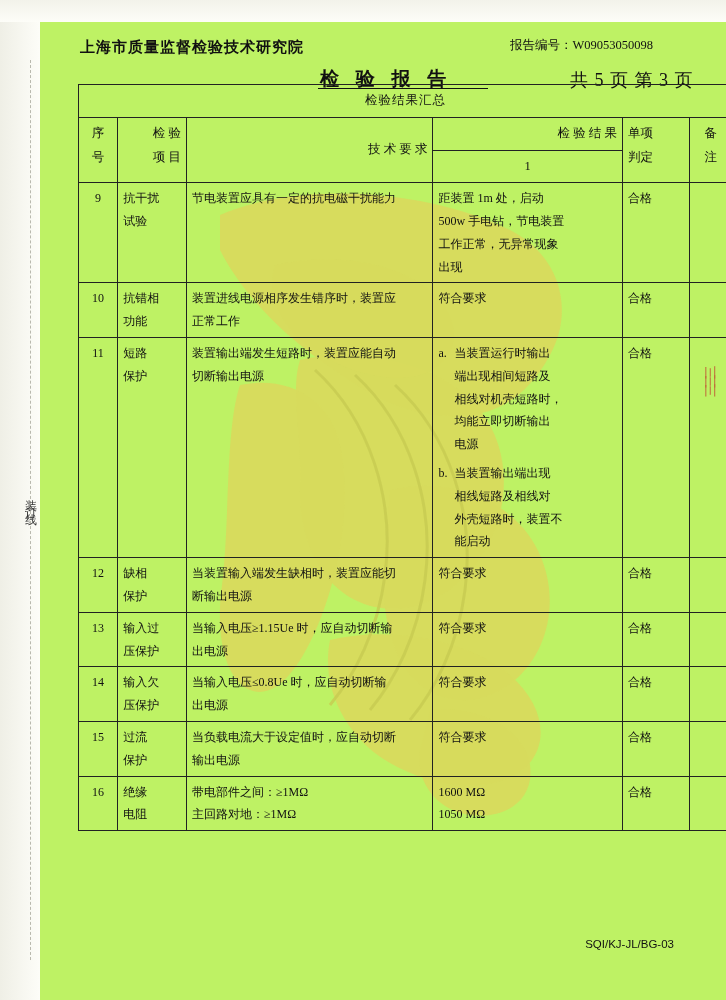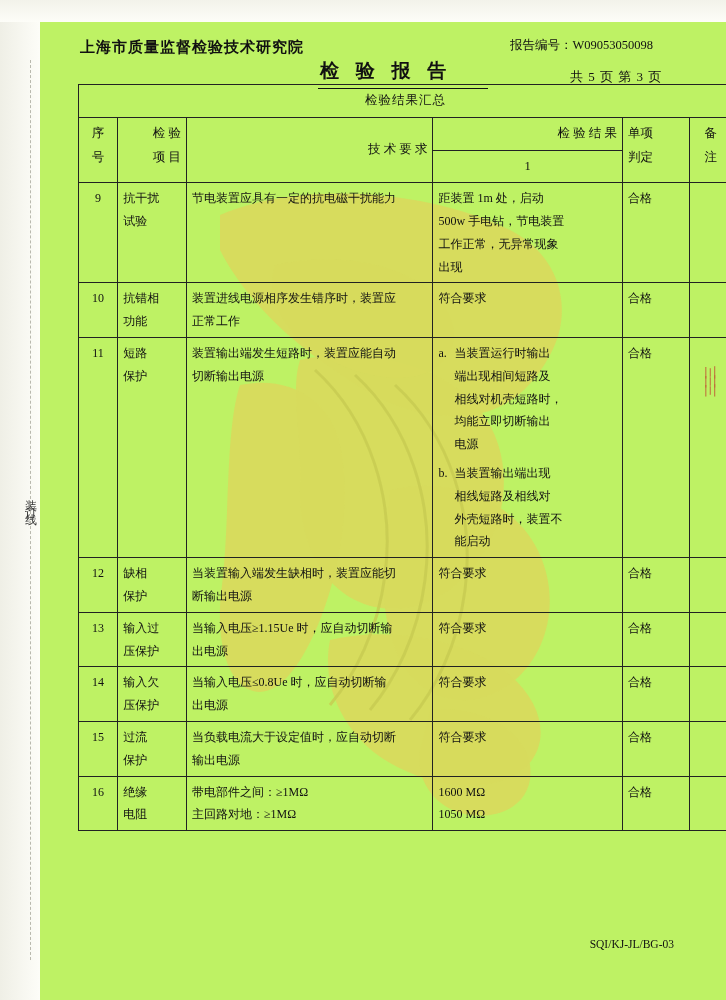--- a/index.html
+++ b/index.html
@@ -49,30 +49,30 @@
     position:absolute;left:20px;top:8px;
     font-size:15px;font-weight:bold;letter-spacing:1px;
     font-family:"Liberation Serif", serif;
   }
   .report-no{
     position:absolute;left:450px;top:7px;
     font-size:12.5px;
     font-family:"Liberation Serif", serif;
   }
   .doc-title{
-    position:absolute;left:260px;top:28px;
+    position:absolute;left:260px;top:36px;
     font-size:19px;font-weight:bold;letter-spacing:6px;
   }
   .doc-title-underline{
     position:absolute;left:258px;top:58px;width:170px;height:0;
     border-bottom:1.5px solid #111;
   }
   .page-no{
     position:absolute;left:510px;top:38px;
-    font-size:13px;letter-spacing:1px;text-align:center;
+    font-size:18px;letter-spacing:1px;text-align:center;
   }
   table.report{
     position:absolute;left:78px;top:84px;
     border-collapse:collapse;
     width:655px;
     font-size:12px;
     font-family:"Liberation Serif", serif;
   }
   table.report td,table.report th{
     border:1px solid #222;
@@ -103,21 +103,21 @@
   .cell-center{text-align:left;font-family:Liberation Serif, serif;}
   .res-col-num{
     text-align:center;font-size:12.5px;
   }
   .sublist{margin:0;padding:0;list-style:none;}
   .sublist li{display:flex;gap:4px;}
   .sublist .mark{width:12px;flex:none;}
   .footer-code{
     position:absolute;right:52px;top:938px;
     font-size:11.5px;
-    font-family:Liberation Serif, serif;
+    font-family:Liberation Sans, sans-serif;
   }
   .side-stamp{
     position:absolute;right:6px;top:355px;
     color:#c0392b;
     font-size:13px;
     line-height:1.5;
     writing-mode:vertical-rl;
     letter-spacing:3px;
     opacity:.75;
   }

